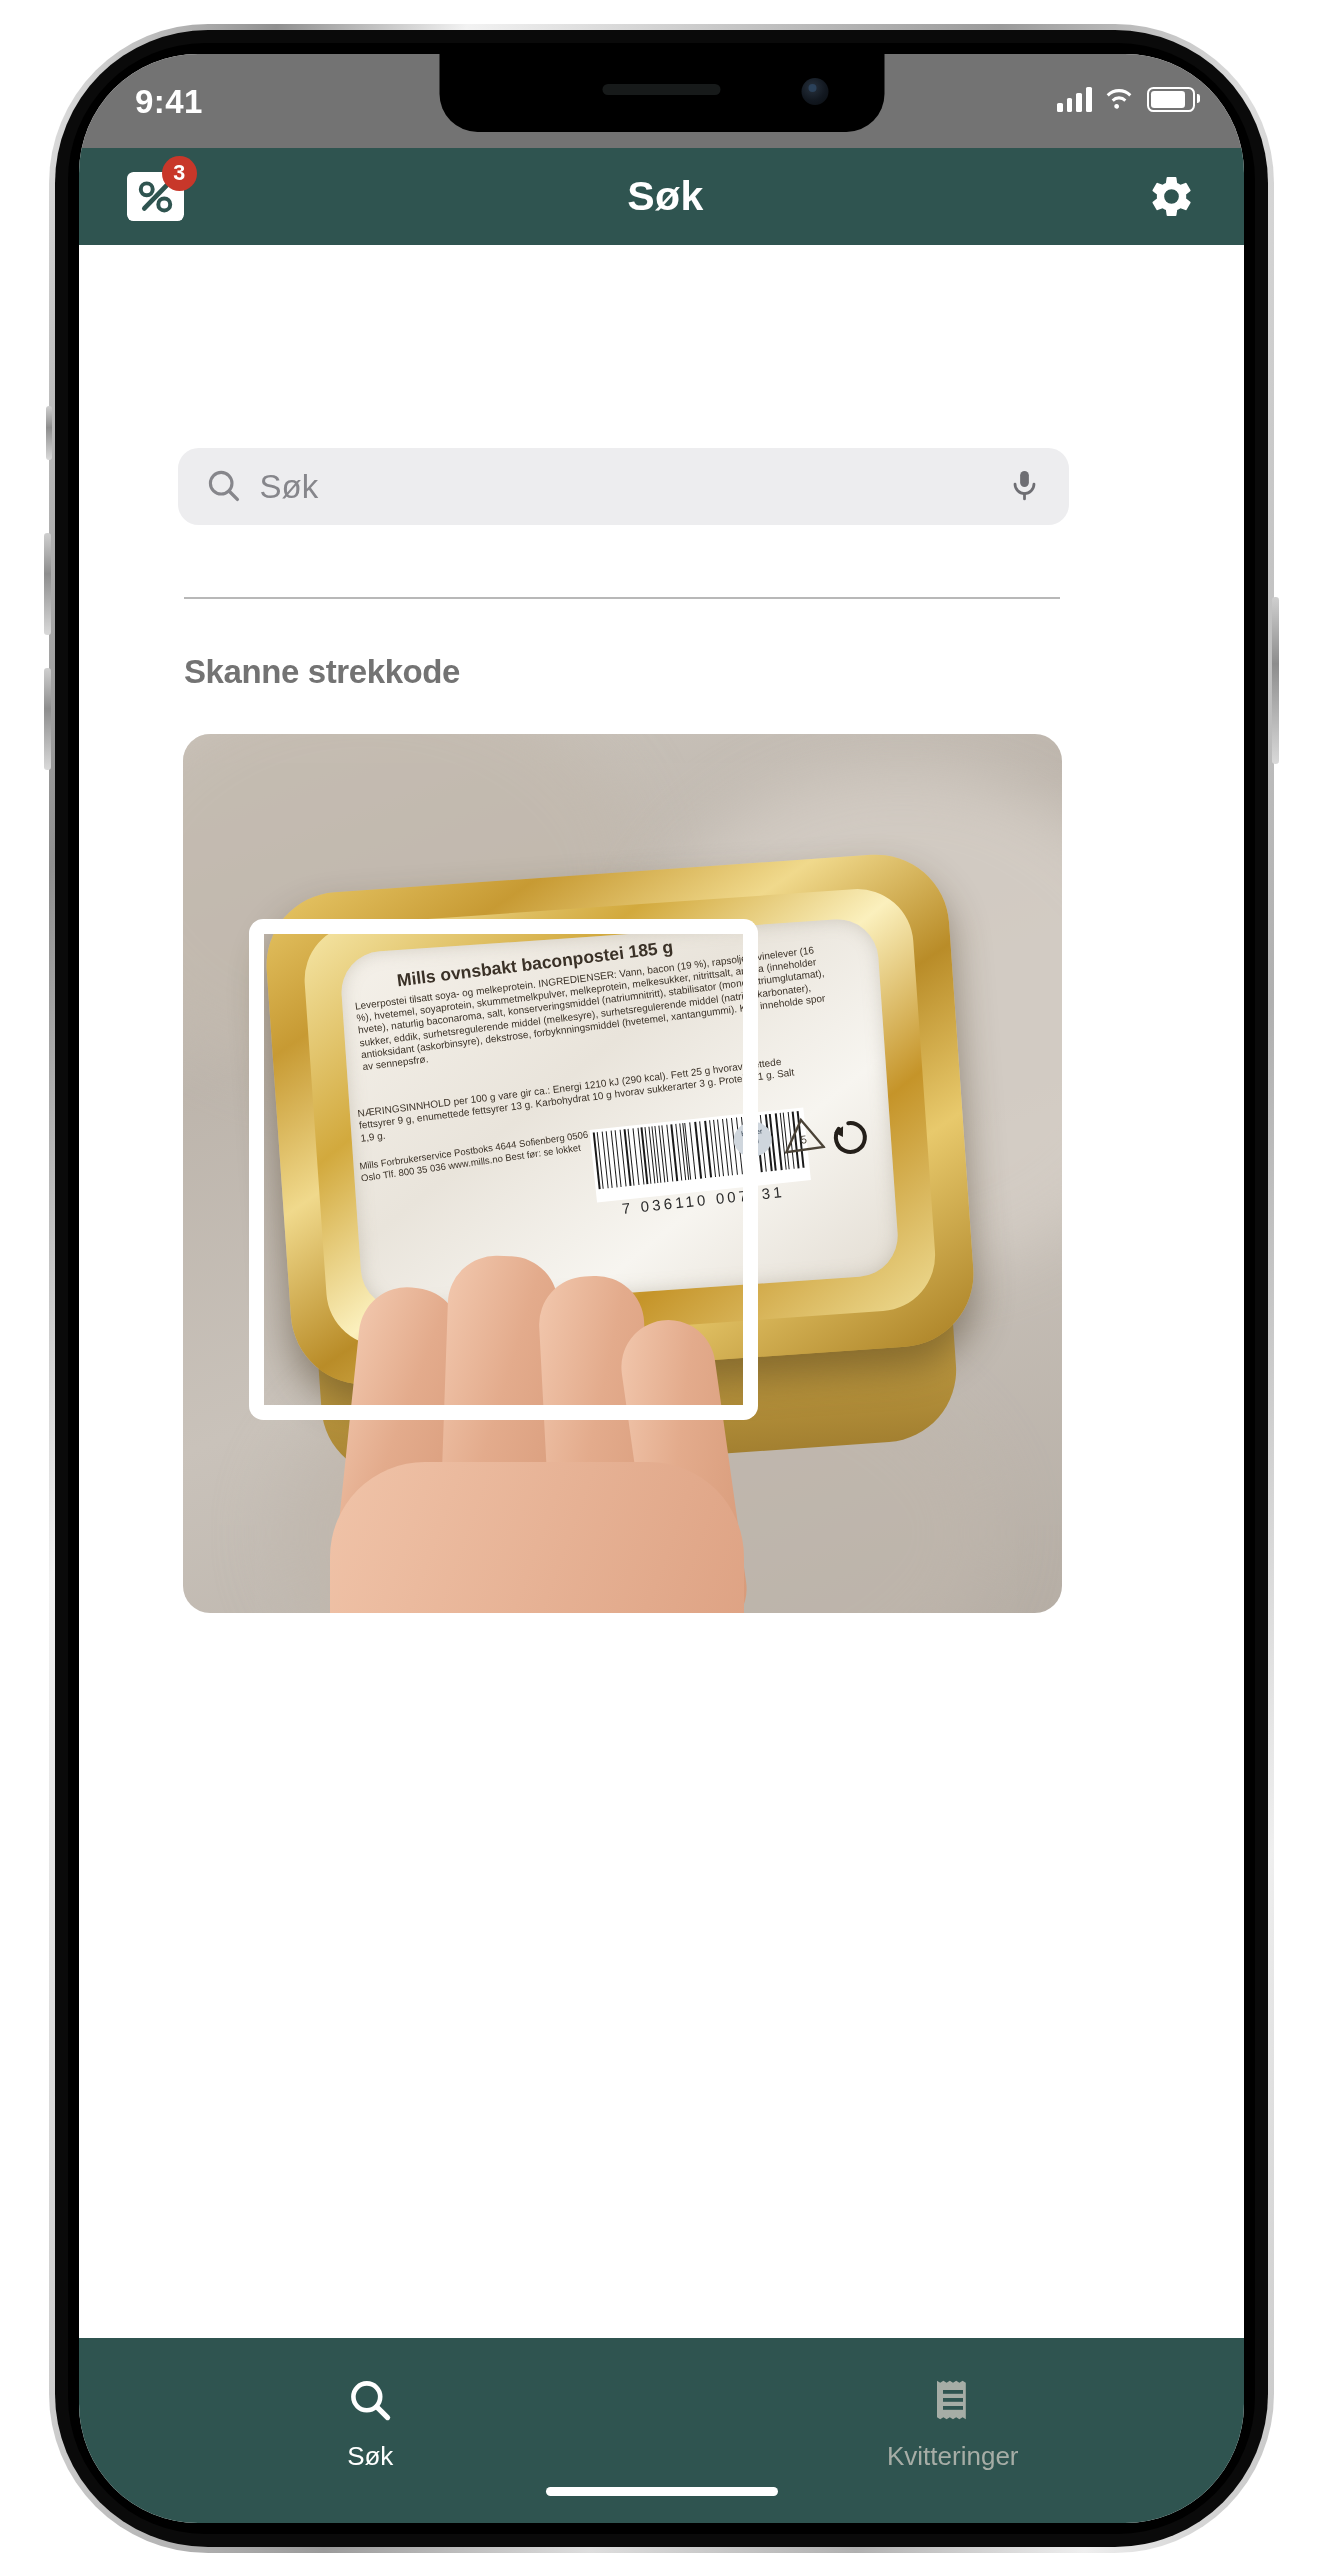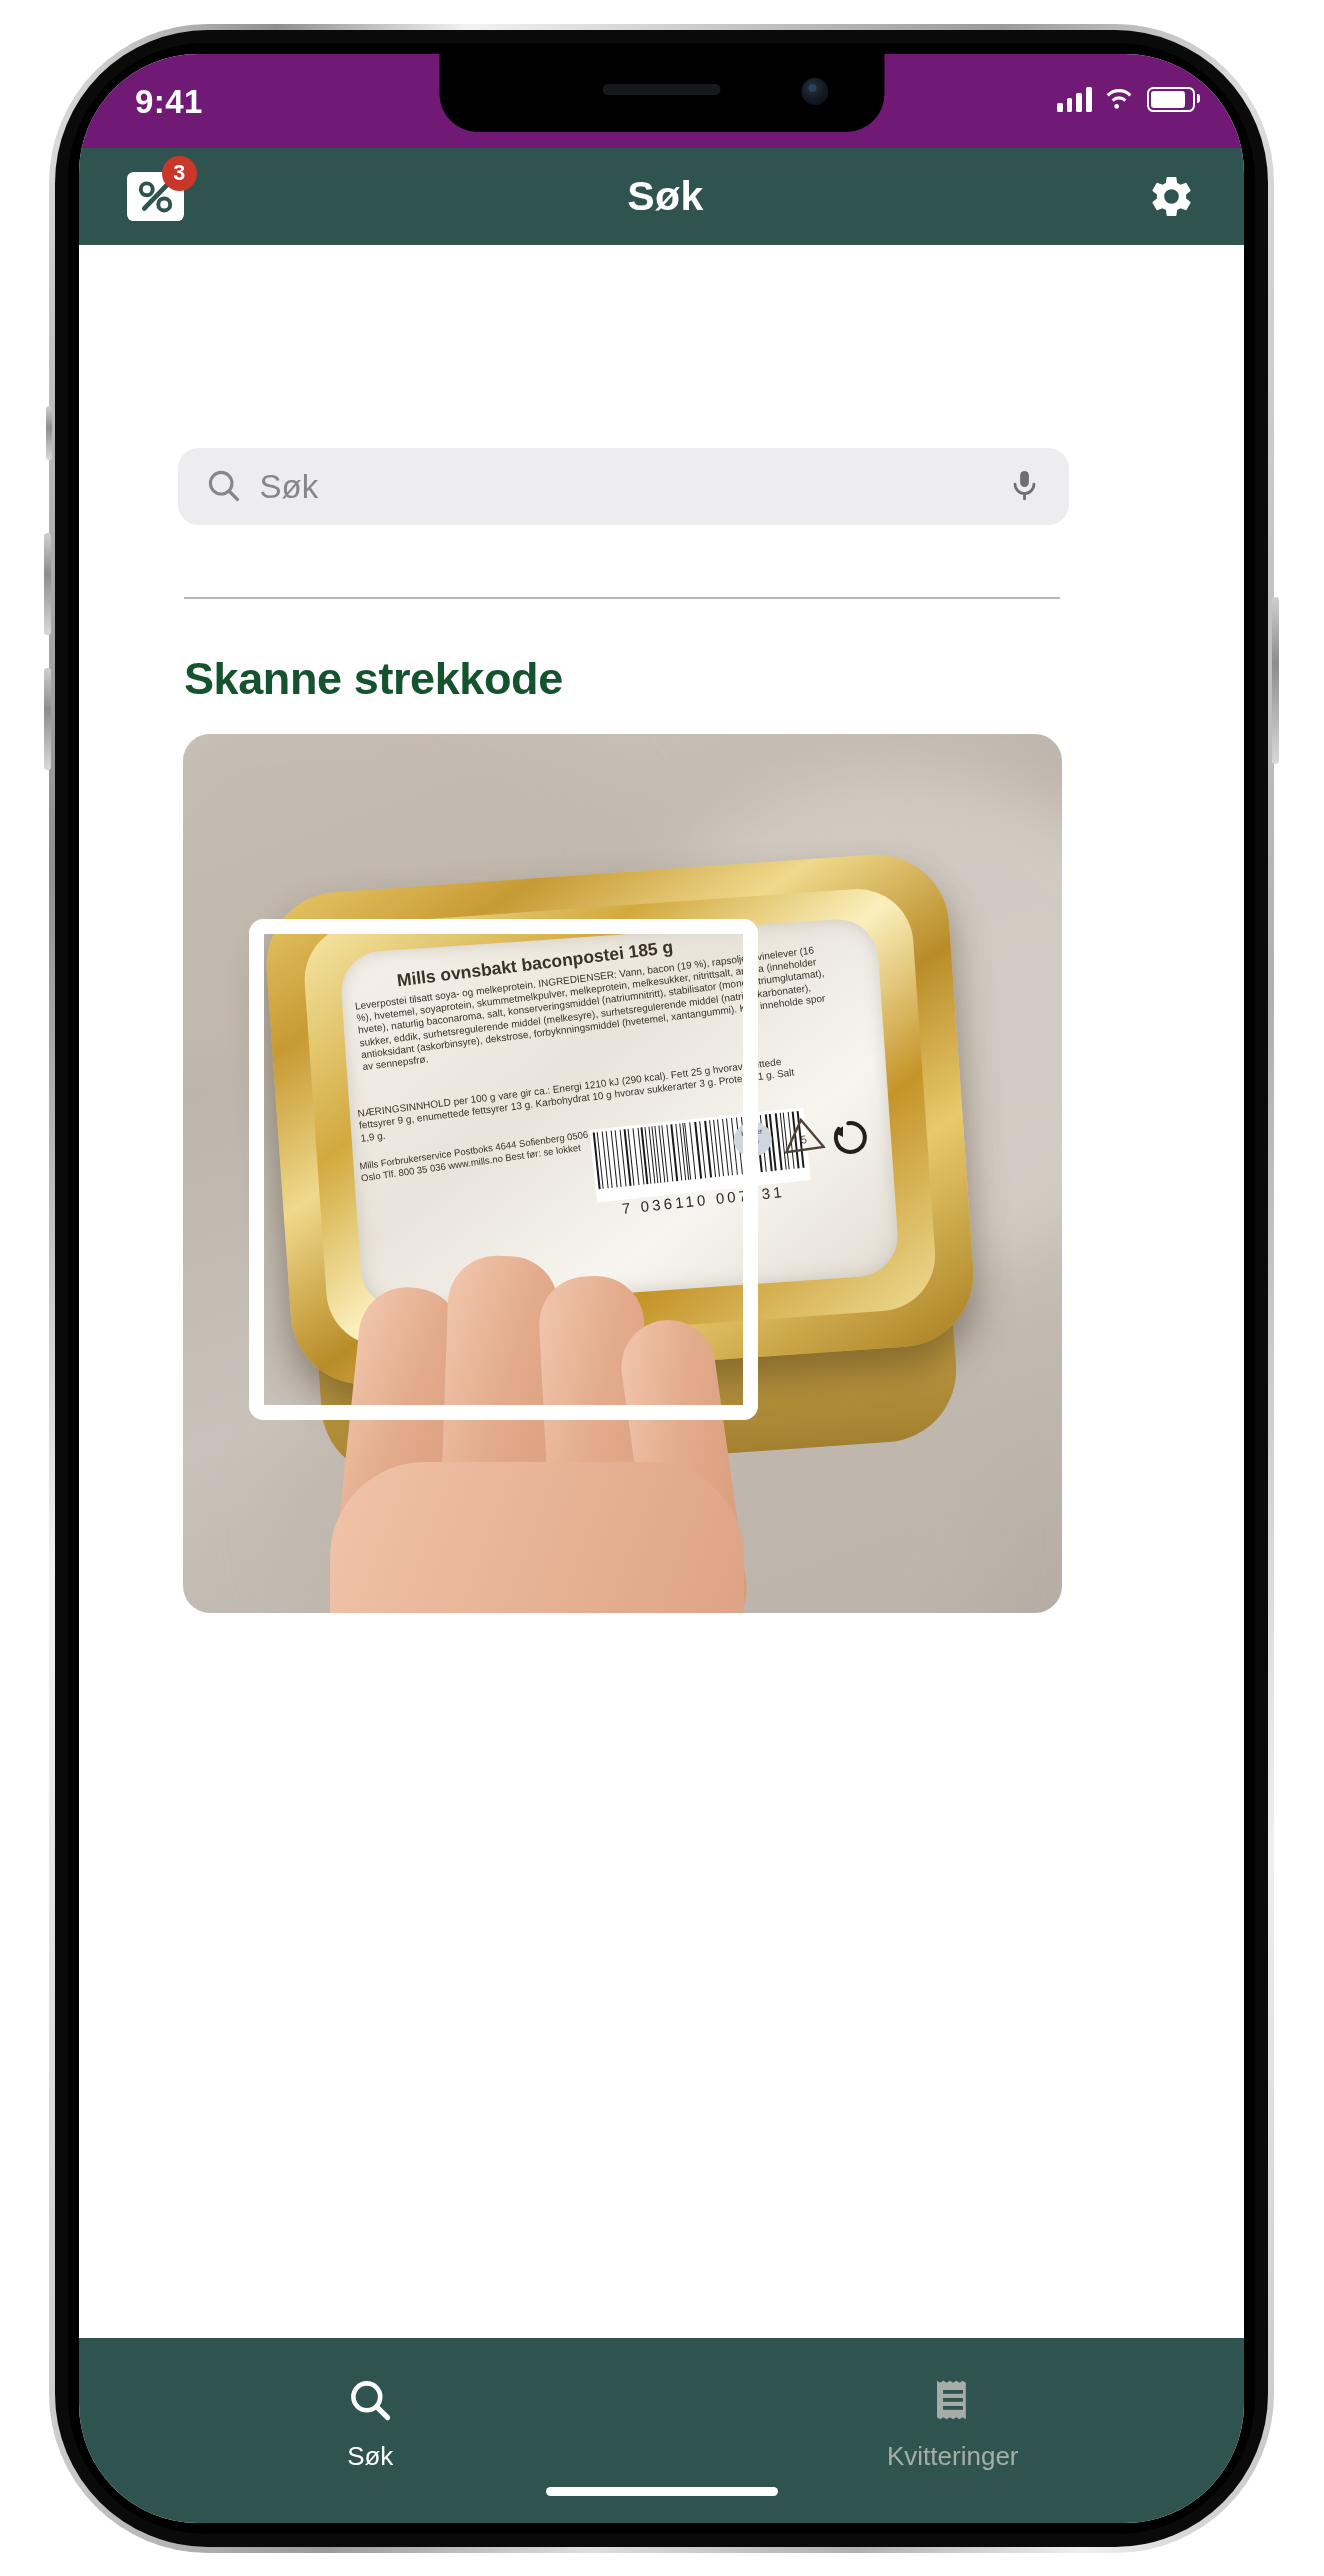--- a/index.html
+++ b/index.html
@@ -26,21 +26,21 @@
   .notch{position:absolute;left:50%;transform:translateX(-50%);top:0;width:445px;height:78px;
          background:#000;border-bottom-left-radius:38px;border-bottom-right-radius:38px;z-index:40;}
   .notch .speaker{position:absolute;left:50%;transform:translateX(-50%);top:30px;width:118px;height:11px;
          border-radius:6.4px;background:#171a1a;}
   .notch .cam{position:absolute;right:56px;top:24px;width:27px;height:27px;border-radius:50%;
          background:radial-gradient(circle at 40% 35%,#27313d 0%,#121820 55%,#0a0d11 100%);}
   .notch .cam:after{content:"";position:absolute;left:7.2px;top:6.4px;width:8px;height:8px;border-radius:50%;
          background:#2d4560;opacity:.85;}
 
   
-  .statusbar{position:absolute;top:0;left:0;right:0;height:94px;background:#701a75;z-index:30;}
+  .statusbar{position:absolute;top:0;left:0;right:0;height:94px;background:#737373;z-index:30;}
   .status-time{position:absolute;left:56px;top:29px;color:#fff;font-size:33px;font-weight:600;letter-spacing:0.4px;}
   .status-right{position:absolute;right:49px;top:32px;display:flex;align-items:center;gap:12.7px;}
   .sig{display:flex;align-items:flex-end;gap:4px;height:25.4px;}
   .sig i{display:block;width:5.6px;background:#fff;border-radius:1.6px;}
   .sig i:nth-child(1){height:9.5px}.sig i:nth-child(2){height:14.3px}
   .sig i:nth-child(3){height:19px}.sig i:nth-child(4){height:25px}
   .batt{width:44px;height:21.5px;border:2.4px solid #fff;border-radius:6.4px;position:relative;}
   .batt:after{content:"";position:absolute;right:-7.2px;top:5.6px;width:3.2px;height:8.7px;background:#fff;border-radius:0 2.4px 2.4px 0;}
   .batt i{position:absolute;left:2.4px;top:2.4px;bottom:2.4px;width:34px;background:#fff;border-radius:3.2px;display:block;}
 
@@ -62,21 +62,21 @@
   .gear{width:49px;height:49px;}
 
   
   .content{position:absolute;top:191px;left:0;right:0;bottom:185px;background:#fff;z-index:10;overflow:hidden;}
   .search-bar{position:absolute;left:99px;top:203px;width:891px;height:77px;background:#EDEDEF;border-radius:20.7px;
               display:flex;align-items:center;padding:0 27px;box-sizing:border-box;}
   .search-bar .mag{flex:0 0 auto;margin-right:17.5px;}
   .search-placeholder{color:#86868B;font-size:33px;flex:1;}
   .mic{flex:0 0 auto;}
   .divider{position:absolute;left:105px;top:352px;width:876px;height:2.4px;background:#B8B8B8;}
-  .section-title{position:absolute;left:105px;top:408px;color:#14532d;font-size:45px;font-weight:700;letter-spacing:-0.4px;}
+  .section-title{position:absolute;left:105px;top:408px;color:#737373;font-size:33px;font-weight:700;letter-spacing:-0.4px;}
 
   
   .preview{position:absolute;left:104px;top:489px;width:879px;height:879px;border-radius:27px;overflow:hidden;
            background:linear-gradient(160deg,#cfc9c1 0%,#bdb5ac 30%,#c9c2ba 60%,#b6aea5 100%);}
   .bg-blob{position:absolute;border-radius:50%;filter:blur(32px);}
   .b1{left:-95px;top:-64px;width:557px;height:414px;background:#c2b9ae;opacity:.8;}
   .b2{right:-119px;top:32px;width:557px;height:509px;background:#d5cec6;opacity:.85;}
   .b3{left:95px;bottom:-127px;width:716px;height:414px;background:#bfb6ac;opacity:.7;}
 
   

